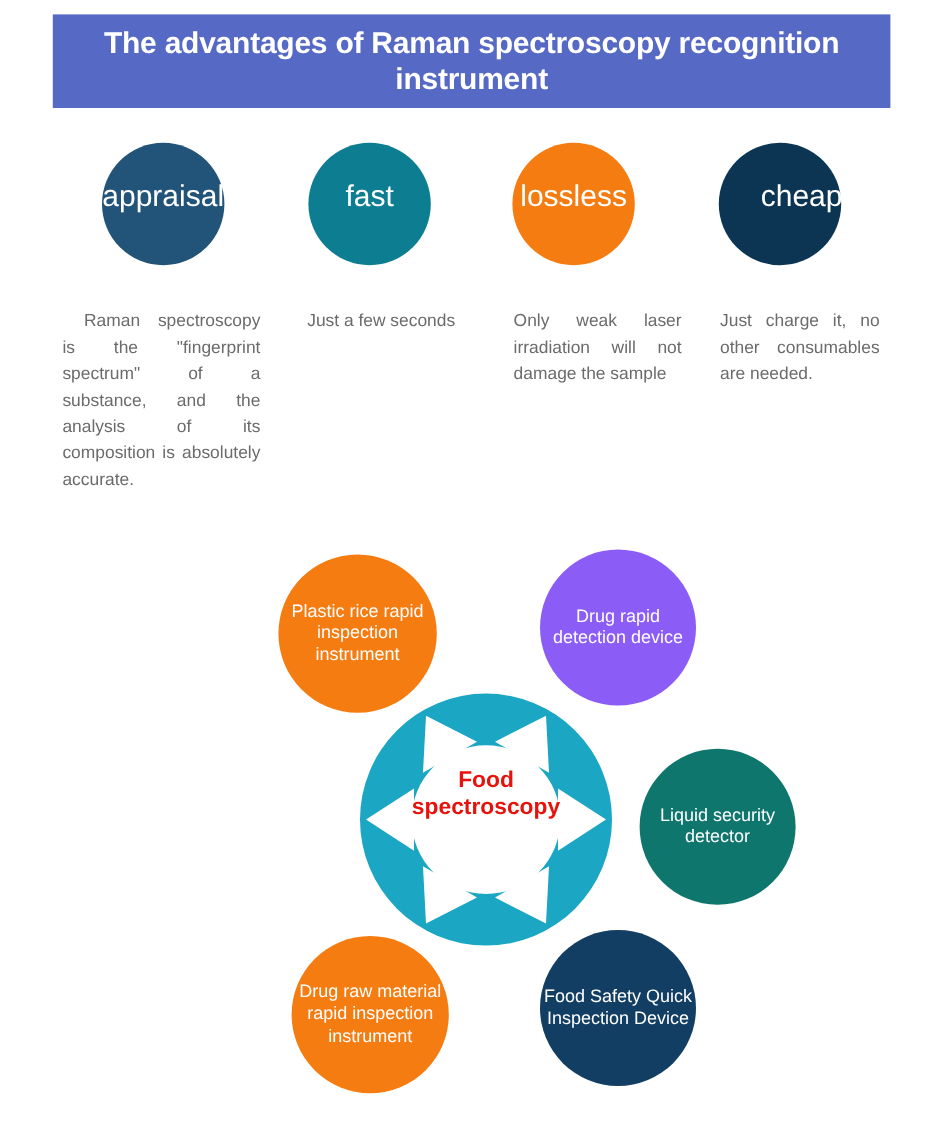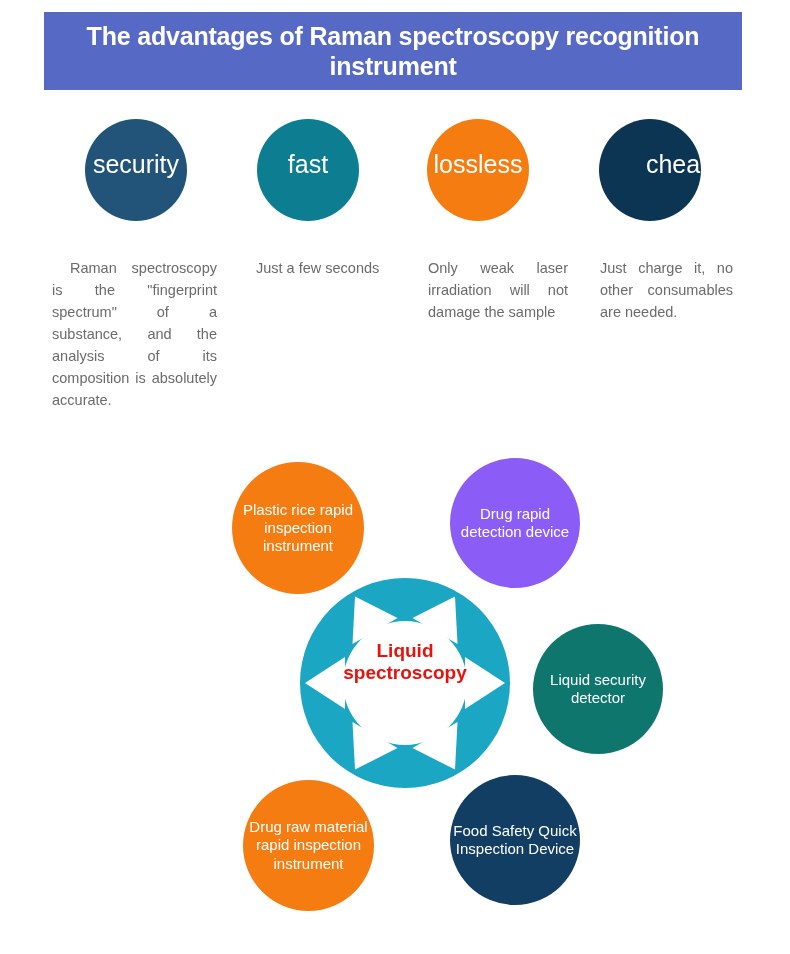--- a/index.html
+++ b/index.html
@@ -96,30 +96,30 @@
   }
 </style>
 </head>
 <body>
 
 <div id="header-bar">
   <div id="header-title">The advantages of Raman spectroscopy recognition instrument</div>
 </div>
 
 <div class="adv-circle" style="left:85px;background:#225379;"></div>
-<div class="adv-label" style="left:51px;">security</div>
+<div class="adv-label" style="left:51px;">appraisal</div>
 
 <div class="adv-circle" style="left:257px;background:#0d7d91;"></div>
 <div class="adv-label" style="left:223px;">fast</div>
 
 <div class="adv-circle" style="left:427px;background:#f57c11;"></div>
 <div class="adv-label" style="left:393px;">lossless</div>
 
 <div class="adv-circle" style="left:599px;background:#0c3553;"></div>
-<div class="adv-label" style="left:595px;">cheap</div>
+<div class="adv-label" style="left:583px;">cheap</div>
 
 <div class="adv-desc" style="left:52px;width:165px;text-align:justify;text-indent:18px;">
   <p>Raman spectroscopy is the "fingerprint spectrum" of a substance, and the analysis of its composition is absolutely accurate.</p>
 </div>
 
 <div class="adv-desc" style="left:256px;width:150px;">
   <p>Just a few seconds</p>
 </div>
 
 <div class="adv-desc" style="left:428px;width:140px;text-align:justify;">
@@ -163,15 +163,15 @@
       <polygon points="-60,-26 -100,0 -60,26"></polygon>
       <polygon points="60,-26 100,0 60,26" transform="rotate(-60)"></polygon>
       <polygon points="60,-26 100,0 60,26" transform="rotate(-120)"></polygon>
       <polygon points="60,-26 100,0 60,26" transform="rotate(60)"></polygon>
       <polygon points="60,-26 100,0 60,26" transform="rotate(120)"></polygon>
     </g>
   </svg>
 </div>
 
 <div id="hub-center-label">
-  <div>Liquid</div>
+  <div>Food</div>
   <div>spectroscopy</div>
 </div>
 
 </body></html>

